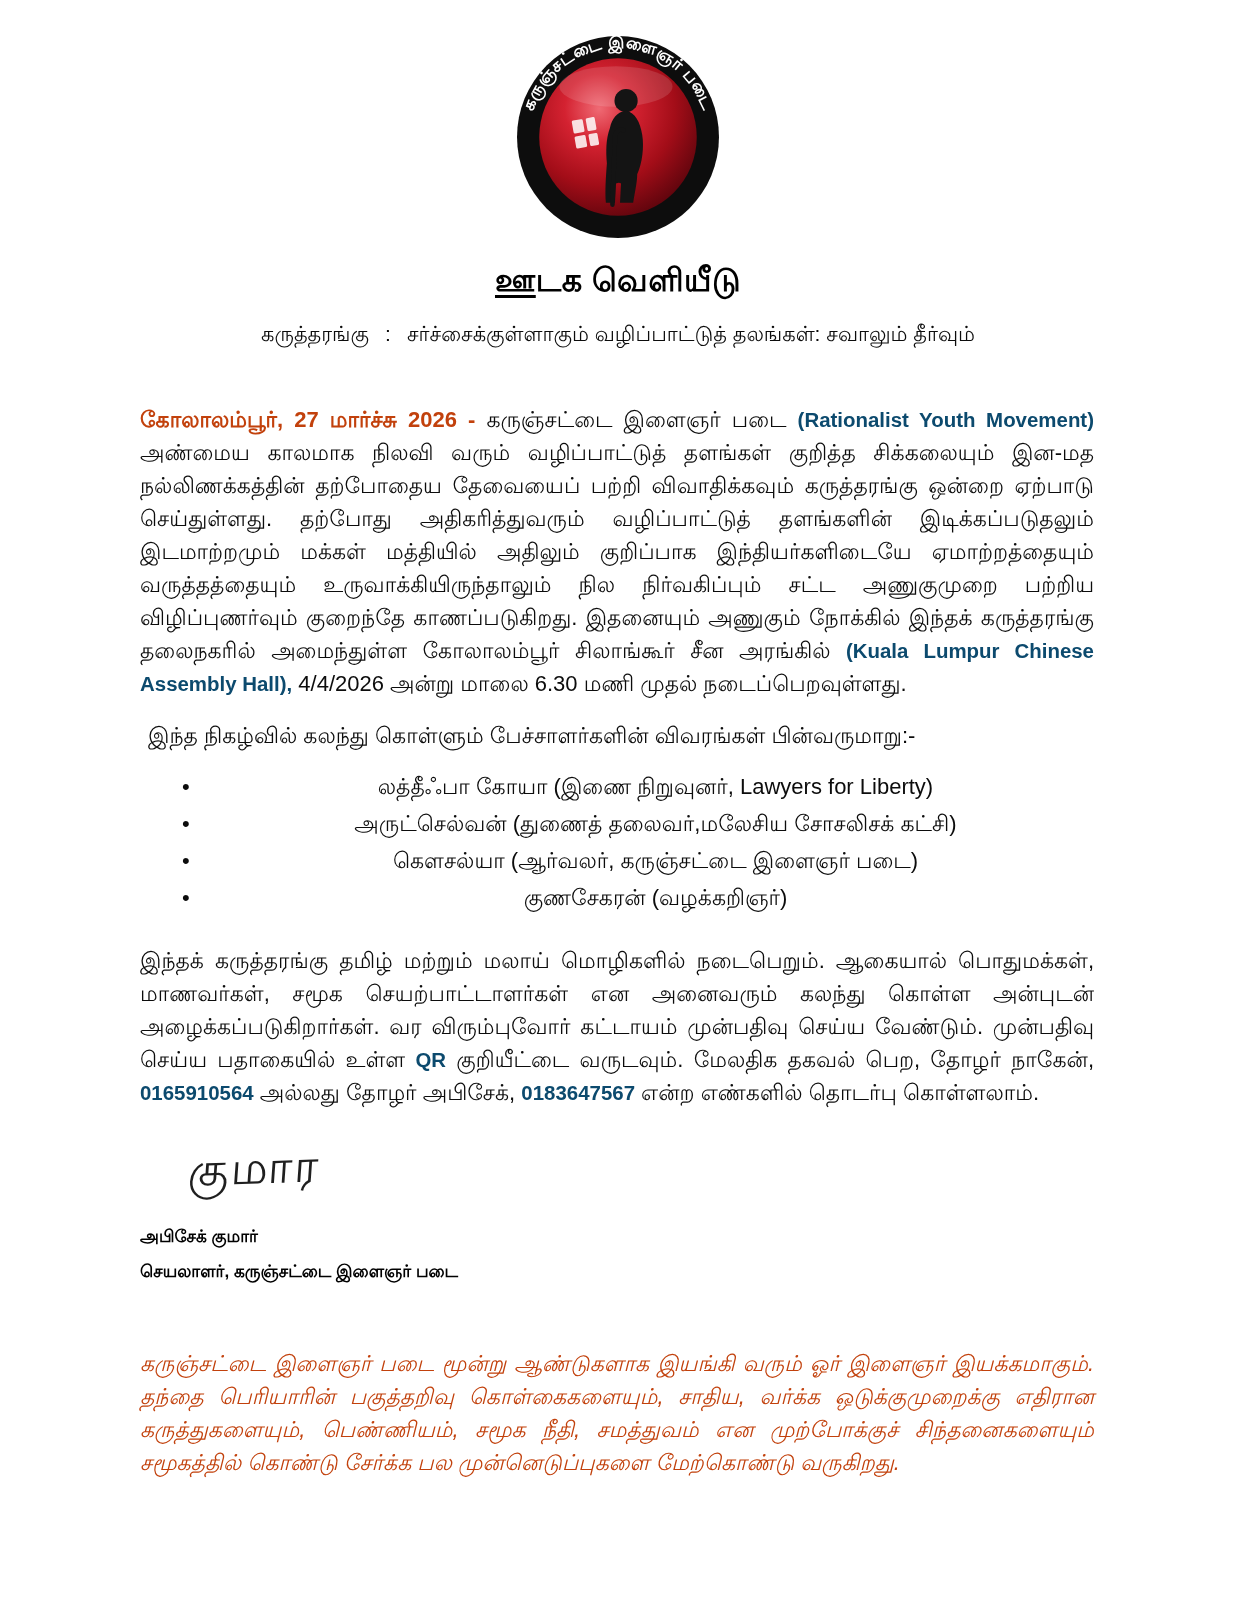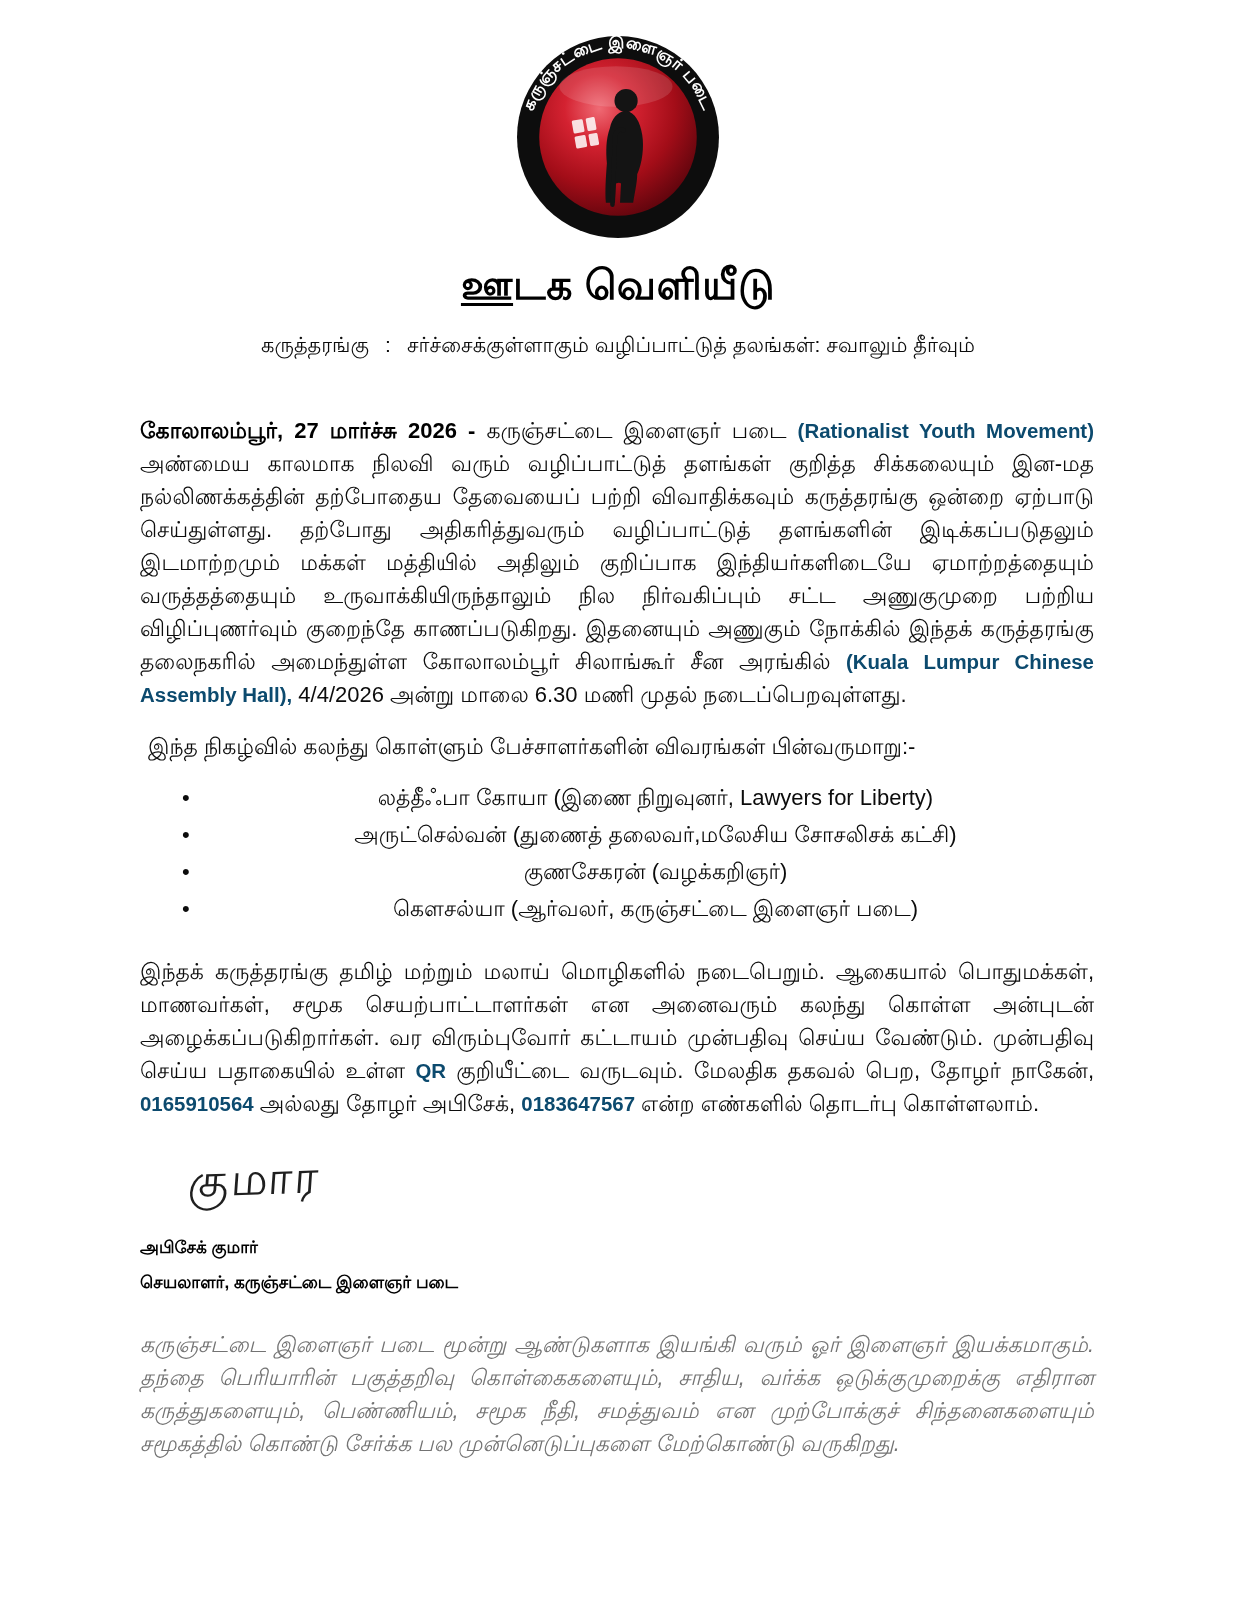--- a/index.html
+++ b/index.html
@@ -16,21 +16,21 @@
   .logo-wrap {
     padding-top: 34px;
     display: flex;
     justify-content: center;
   }
   .logo-wrap svg { width: 206px; height: 206px; display: block; }
 
   h1.title {
     margin: 22px 0 0 0;
     text-align: center;
-    font-size: 41px;
+    font-size: 32px;
     font-weight: bold;
     color: #000;
     letter-spacing: 0.5px;
   }
   .title-u {
     text-decoration: underline;
     text-decoration-thickness: 3px;
     text-underline-offset: 4px;
   }
   .subtitle {
@@ -43,21 +43,21 @@
 
   .content { padding: 0 142px 0 140px; }
 
   .para {
     font-size: 22px;
     line-height: 33px;
     margin: 0;
     color: #0c0c0c;
   }
   .justify { text-align: justify; }
-  .para .bold { font-weight: bold; color: #000000; }
+  .para .bold { font-weight: bold; color: #c2410c; }
   .para .latin { font-size: 0.93em; color: #0c4a6e; font-weight: bold; }
 
   #para1 { margin-top: 54px; }
 
   .speakers-intro {
     margin-top: 19px;
     padding-left: 8px;
     font-size: 22px;
     line-height: 33px;
   }
@@ -97,26 +97,26 @@
   }
   .signer { margin-top: 16px; }
   .signer-name, .signer-title {
     font-size: 17px;
     font-weight: bold;
     line-height: 35px;
     color: #000;
   }
 
   .about {
-    margin-top: 28px;
+    margin-top: 58px;
     font-size: 22px;
     line-height: 33px;
     font-style: italic;
     text-align: justify;
-    color: #737373;
+    color: #c2410c;
   }
 </style>
 </head>
 <body>
 
 <div class="page">
 
   <div class="logo-wrap">
     <svg viewBox="0 0 204 204" aria-hidden="true">
       <defs>
@@ -156,22 +156,22 @@
 
   <div class="content">
 
     <p class="para justify" id="para1"><span class="bold">கோலாலம்பூர், 27 மார்ச்சு 2026 - </span><span>கருஞ்சட்டை இளைஞர் படை </span><span class="latin">(Rationalist Youth Movement)</span><span> அண்மைய காலமாக நிலவி வரும் வழிப்பாட்டுத் தளங்கள் குறித்த சிக்கலையும் இன-மத நல்லிணக்கத்தின் தற்போதைய தேவையைப் பற்றி விவாதிக்கவும் கருத்தரங்கு ஒன்றை ஏற்பாடு செய்துள்ளது. தற்போது அதிகரித்துவரும் வழிப்பாட்டுத் தளங்களின் இடிக்கப்படுதலும் இடமாற்றமும் மக்கள் மத்தியில் அதிலும் குறிப்பாக இந்தியர்களிடையே ஏமாற்றத்தையும் வருத்தத்தையும் உருவாக்கியிருந்தாலும் நில நிர்வகிப்பும் சட்ட அணுகுமுறை பற்றிய விழிப்புணர்வும் குறைந்தே காணப்படுகிறது. இதனையும் அணுகும் நோக்கில் இந்தக் கருத்தரங்கு தலைநகரில் அமைந்துள்ள கோலாலம்பூர் சிலாங்கூர் சீன அரங்கில் </span><span class="latin">(Kuala Lumpur Chinese Assembly Hall),</span><span> 4/4/2026 அன்று மாலை 6.30 மணி முதல் நடைப்பெறவுள்ளது.</span></p>
 
     <p class="para speakers-intro">இந்த நிகழ்வில் கலந்து கொள்ளும் பேச்சாளர்களின் விவரங்கள் பின்வருமாறு:-</p>
 
     <ul class="speakers" id="speakers">
         <li>லத்தீஃபா கோயா (இணை நிறுவுனர்,  Lawyers for Liberty)</li>
         <li>அருட்செல்வன் (துணைத் தலைவர்,மலேசிய சோசலிசக் கட்சி)</li>
+        <li>கௌசல்யா (ஆர்வலர், கருஞ்சட்டை இளைஞர் படை)</li>
         <li>குணசேகரன் (வழக்கறிஞர்)</li>
-        <li>கௌசல்யா (ஆர்வலர், கருஞ்சட்டை இளைஞர் படை)</li>
       </ul>
 
     <p class="para justify" id="para2"><span>இந்தக் கருத்தரங்கு தமிழ் மற்றும் மலாய் மொழிகளில் நடைபெறும். ஆகையால் பொதுமக்கள், மாணவர்கள், சமூக செயற்பாட்டாளர்கள் என அனைவரும் கலந்து கொள்ள அன்புடன் அழைக்கப்படுகிறார்கள். வர விரும்புவோர் கட்டாயம் முன்பதிவு செய்ய வேண்டும். முன்பதிவு செய்ய பதாகையில் உள்ள </span><span class="latin">QR</span><span> குறியீட்டை வருடவும். மேலதிக தகவல் பெற, தோழர் நாகேன், </span><span class="latin">0165910564</span><span> அல்லது தோழர் அபிசேக், </span><span class="latin">0183647567</span><span> என்ற எண்களில் தொடர்பு கொள்ளலாம்.</span></p>
 
     <div class="signature">குமார</div>
 
     <div class="signer">
       <div class="signer-name">அபிசேக் குமார்</div>
       <div class="signer-title">செயலாளர், கருஞ்சட்டை இளைஞர் படை</div>
     </div>

